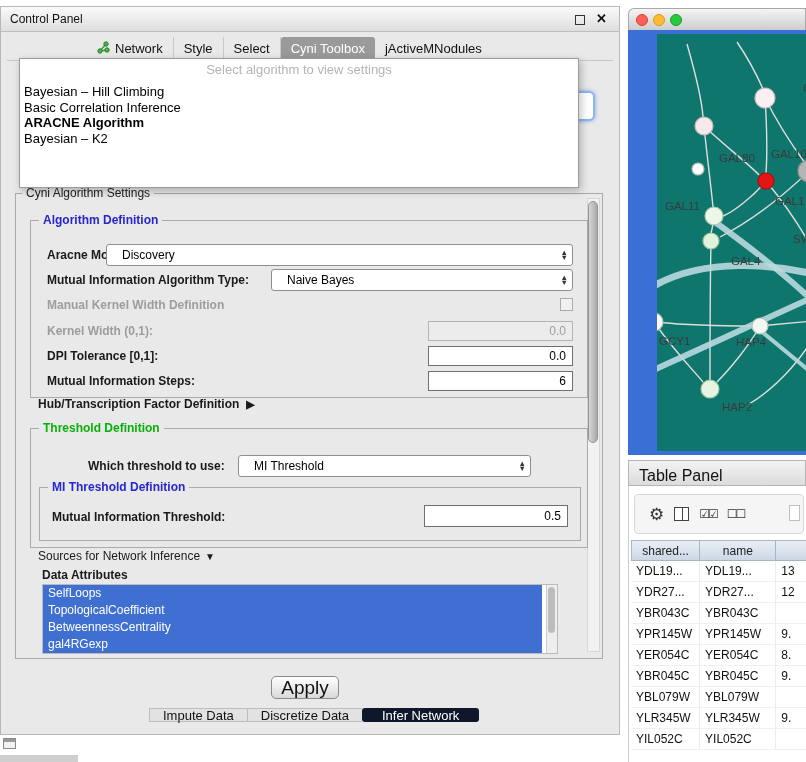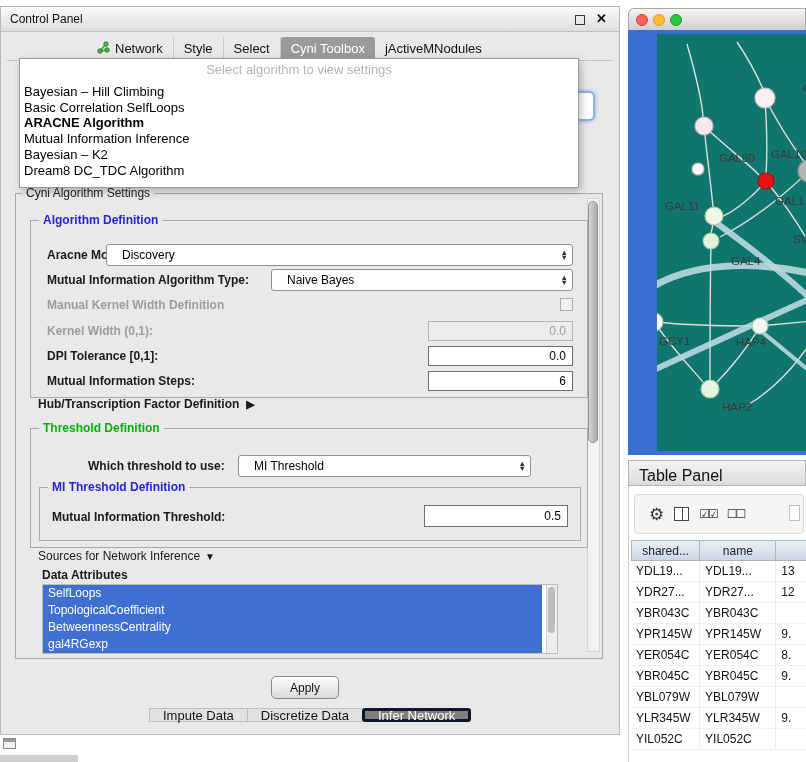--- a/index.html
+++ b/index.html
@@ -85,28 +85,28 @@
   #sources-row{position:absolute;left:22px;top:355px;font-size:12px;color:#1a1a1a;}
   #sources-arrow{font-size:10px;margin-left:5px;}
   #attr-label{position:absolute;left:26px;top:374px;font-size:12px;font-weight:bold;color:#1a1a1a;}
   #attr-list{position:absolute;left:26px;top:390px;width:516px;height:70px;background:#fff;
              border:1px solid #bbb;box-sizing:border-box;overflow:hidden;}
   .attr-item{height:17px;line-height:17px;background:#3e6fd1;color:#fff;font-size:12px;padding-left:5px;width:499px;box-sizing:border-box;}
   #attr-scroll{position:absolute;right:0;top:0;width:11px;height:68px;background:#eee;border-left:1px solid #ccc;box-sizing:border-box;}
   #attr-thumb{position:absolute;left:1px;top:2px;width:7px;height:46px;background:#bdbdbd;border-radius:4px;}
 
   #apply-btn{position:absolute;left:270px;top:669px;width:68px;height:23px;background:linear-gradient(#ffffff,#d9d9d9);
-             border:1px solid #8a8a8a;border-radius:5px;font-size:12px;color:#111;
+             border:1px solid #8a8a8a;border-radius:5px;font-size:19px;color:#111;
              display:flex;align-items:center;justify-content:center;box-sizing:border-box;}
 
   #bottom-tabs{position:absolute;left:148px;top:701px;display:flex;height:14px;}
   .btab{display:flex;align-items:center;padding:0 13px;font-size:13px;background:#e2e2e2;
         border:1px solid #bdbdbd;border-right:none;color:#111;}
   .btab:last-child{border-right:1px solid #bdbdbd;}
-  .btab.active{background:#7e7e7e;color:#fff;border:3px solid #0f172a;border-radius:3px;}
+  .btab.active{background:#7e7e7e;color:#fff;border:7px solid #0f172a;border-radius:3px;}
 
   #min-icon{position:absolute;left:3px;top:738px;width:13px;height:11px;border:1px solid #8a8a8a;background:#f2f2f2;box-sizing:border-box;}
   #min-icon div{height:3px;background:#9a9a9a;}
   #bottom-strip{position:absolute;left:0;top:755px;width:78px;height:7px;background:#cfcfcf;}
 
   
   #net-window{position:absolute;left:628px;top:8px;width:180px;height:447px;}
   #net-titlebar{position:absolute;left:0;top:0;width:178px;height:22px;background:linear-gradient(#f5f5f5,#cdcdcd);
                 border:1px solid #a8a8a8;border-bottom:none;border-radius:6px 0 0 0;box-sizing:border-box;}
   .light{position:absolute;top:5px;width:12px;height:12px;border-radius:50%;box-sizing:border-box;}
@@ -178,25 +178,23 @@
       </div>
     </div>
   <div id="tabs-line"></div>
 
   <div id="hidden-field"></div>
 
   <div id="algo-popup">
     <div id="popup-placeholder">Select algorithm to view settings</div>
     <div id="popup-items">
         <div class="popup-item">Bayesian – Hill Climbing</div>
-        <div class="popup-item">Basic Correlation SelfLoops</div>
+        <div class="popup-item">Basic Correlation Inference</div>
         <div class="popup-item sel">ARACNE Algorithm</div>
-        <div class="popup-item">Mutual Information Inference</div>
         <div class="popup-item">Bayesian – K2</div>
-        <div class="popup-item">Dream8 DC_TDC Algorithm</div>
       </div>
   </div>
 
   <div id="settings-box">
     <span class="group-title" id="settings-title" style="left:6px">Cyni Algorithm Settings</span>
 
     <div id="settings-scroll">
       <div id="settings-thumb"></div>
     </div>
 

